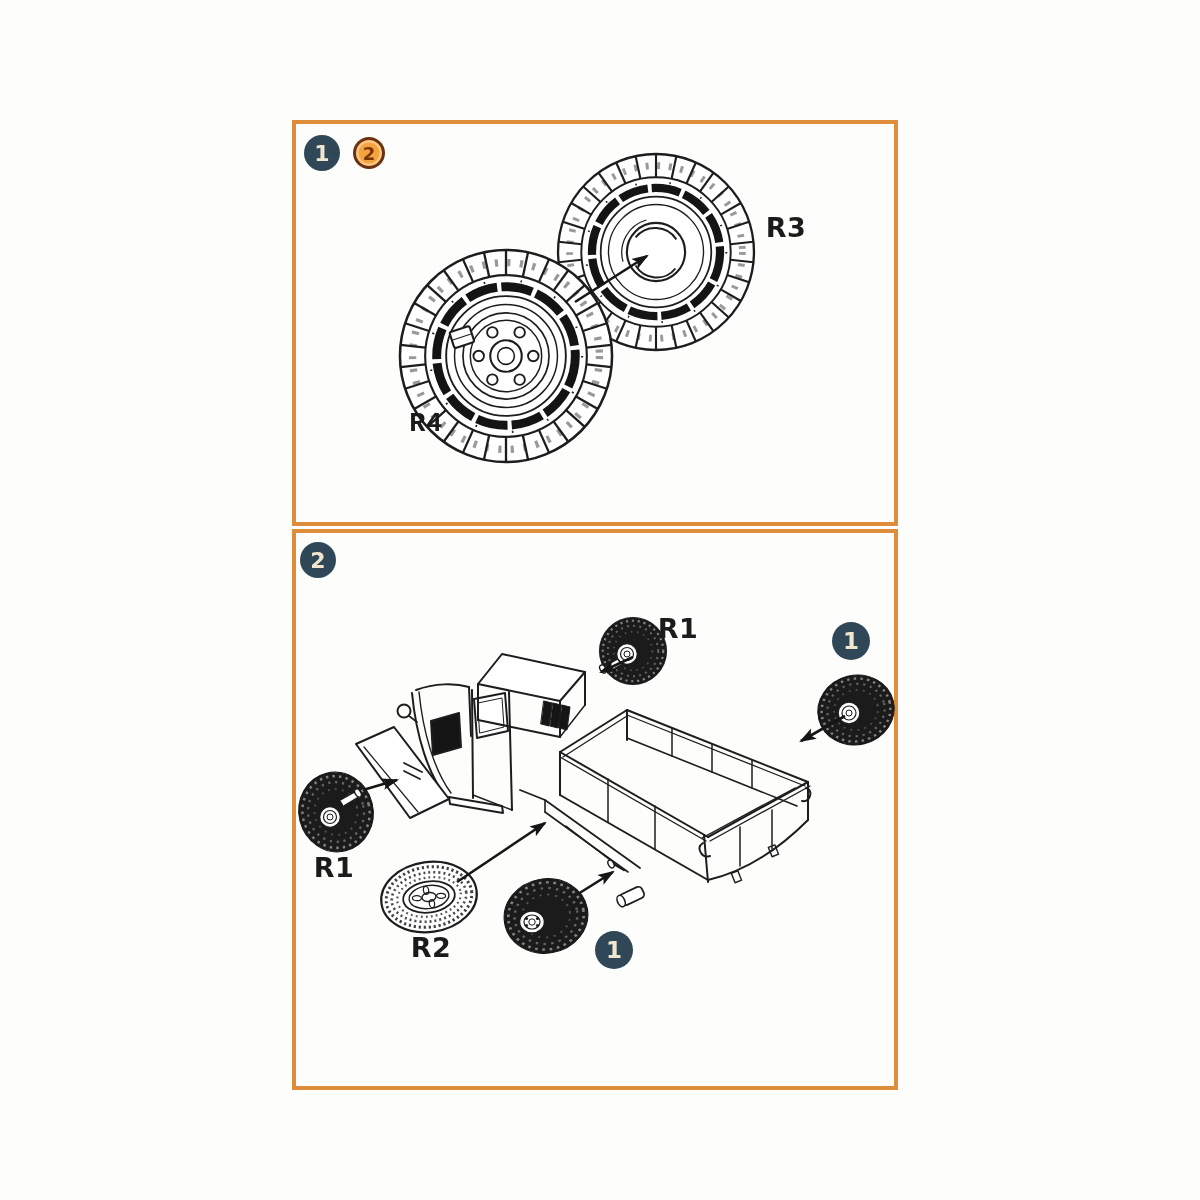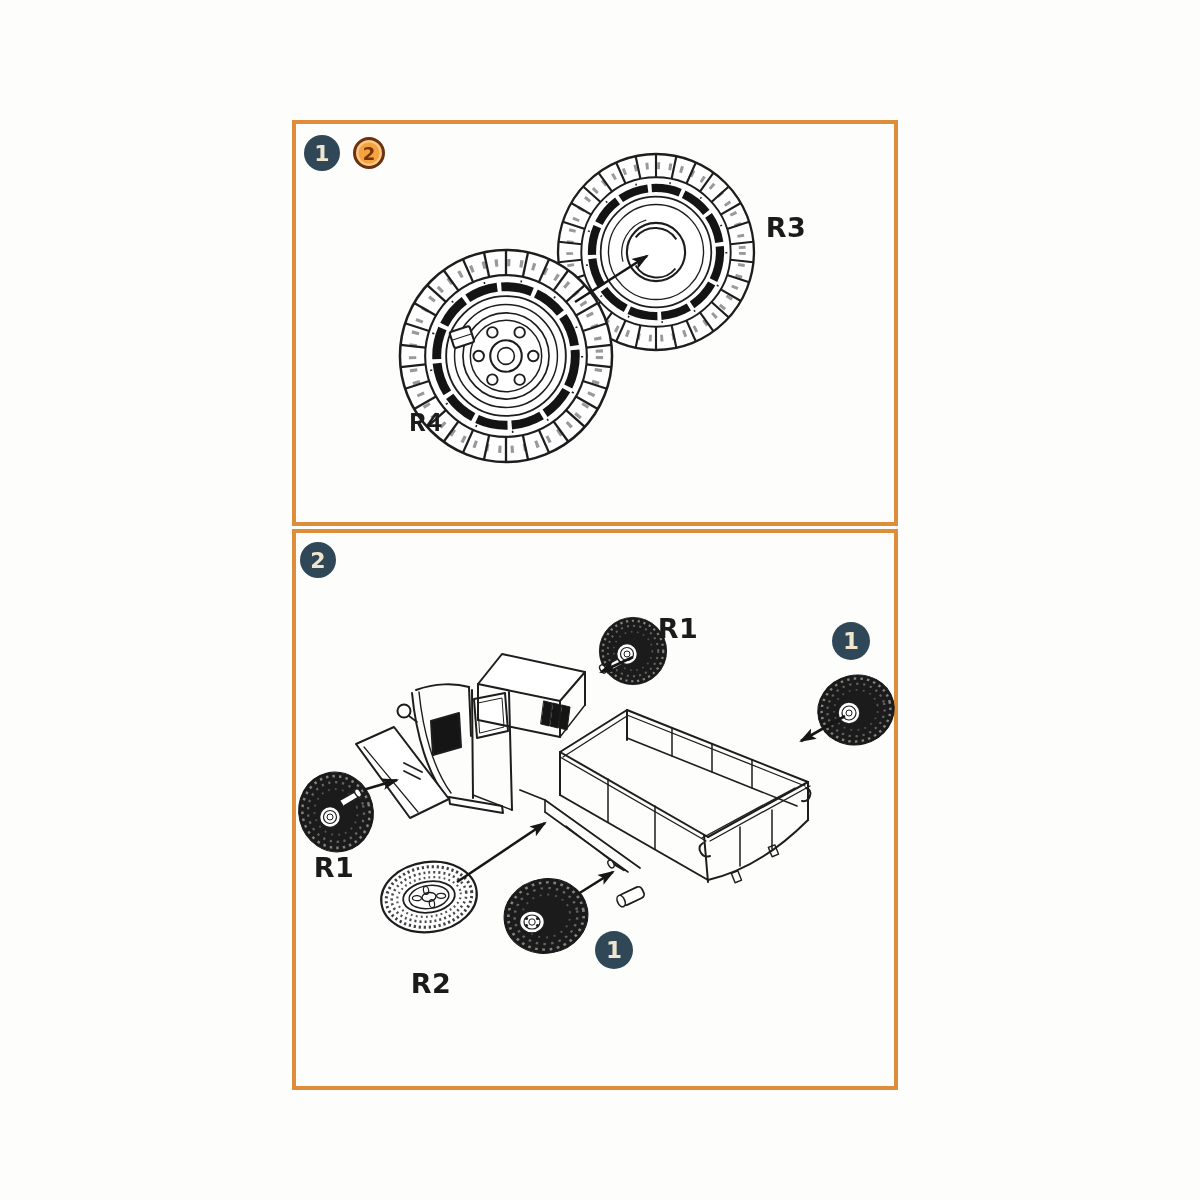--- a/index.html
+++ b/index.html
@@ -271,15 +271,15 @@
   <div class="badge dark b34" style="left:322px;top:153px;">1</div>
   <div class="badge orange b31" style="left:369px;top:153px;">2</div>
   <div class="badge dark b34" style="left:318px;top:560px;">2</div>
   <div class="badge dark b38" style="left:851px;top:641px;">1</div>
   <div class="badge dark b38" style="left:614px;top:950px;">1</div>
 
   <div class="plabel" style="left:766px;top:227px;margin-left:20px;">R3</div>
   <div class="plabel" style="left:426px;top:424px;font-family:Liberation Mono, monospace;">R4</div>
   <div class="plabel" style="left:678px;top:628px;">R1</div>
   <div class="plabel" style="left:334px;top:867px;">R1</div>
-  <div class="plabel" style="left:431px;top:983px;">R2</div>
+  <div class="plabel" style="left:431px;top:947px;">R2</div>
 
 </div>
 
 </body></html>

